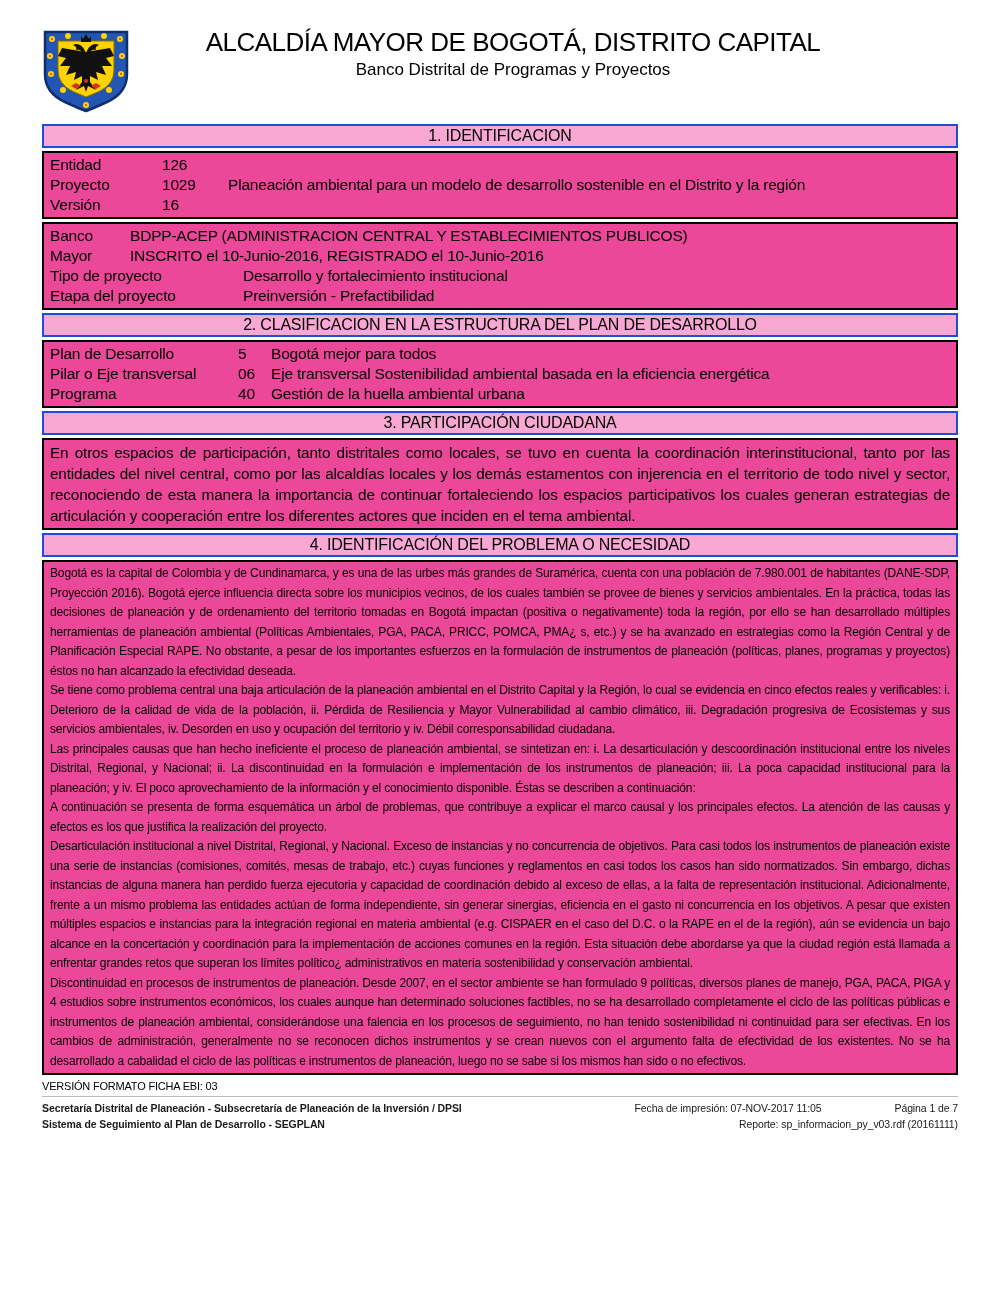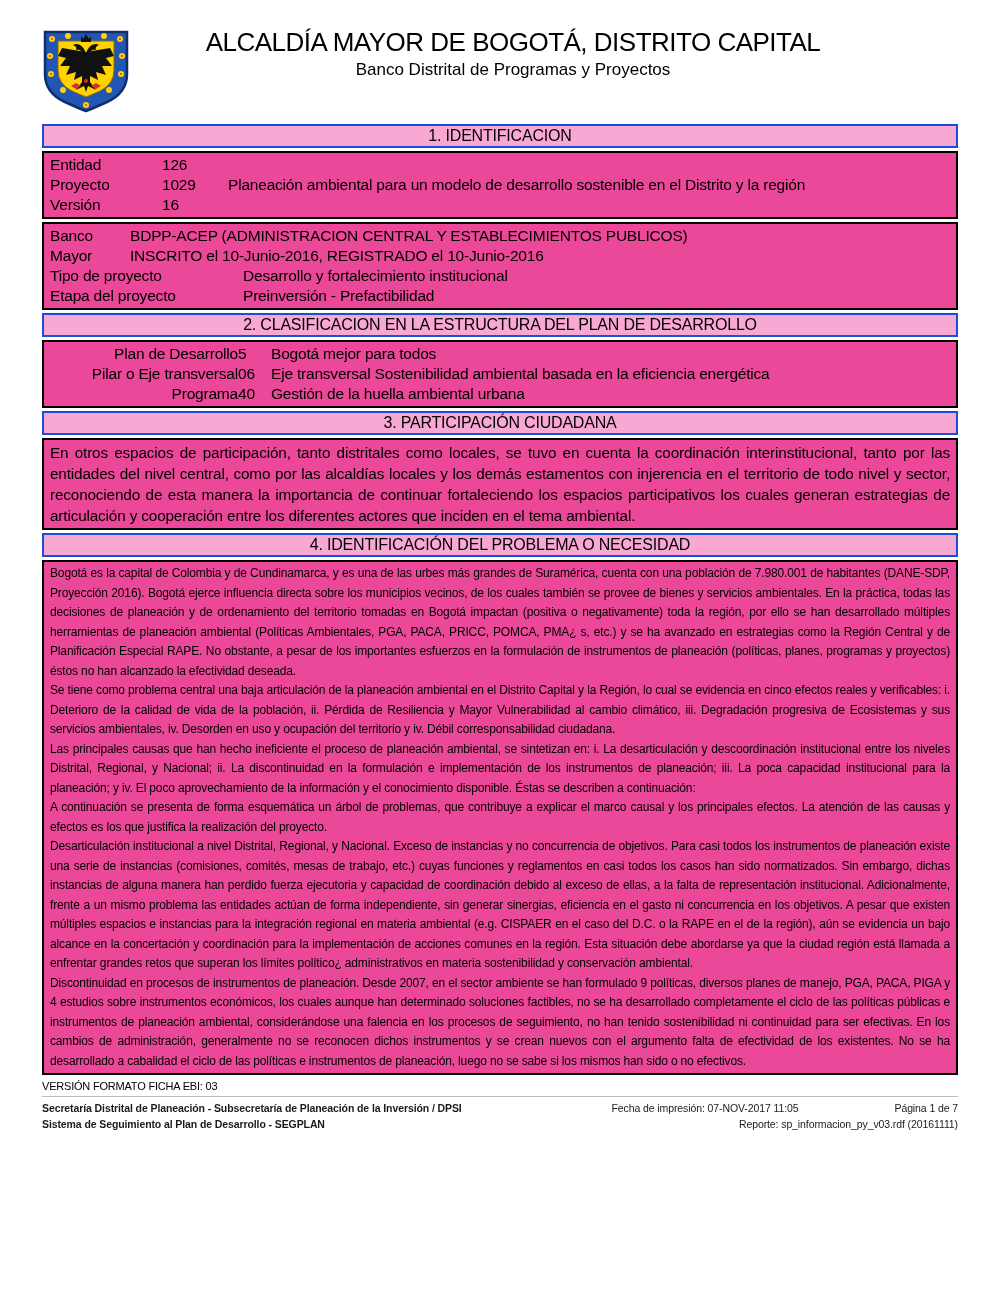--- a/index.html
+++ b/index.html
@@ -30,39 +30,39 @@
     padding:2px 6px;
   }
   .row{display:flex;font-size:15.5px;line-height:20px;letter-spacing:-0.2px;}
   .row .lbl{flex:0 0 auto;}
   .row .num{text-align:left;white-space:pre;}
   .row .val{flex:1;margin-left:8px;}
   .ra .lbl{width:112px;}
   .ra .num{width:58px;}
   .rb-short .lbl{width:72px;}
   .rb-long .lbl{width:185px;}
-  .rc .lbl{width:188px;text-align:right;}
+  .rc .lbl{width:188px;}
   .rc .num{width:26px;}
   .rc .val{margin-left:7px;}
 
   .textblock{
     font-size:12px;line-height:19.5px;text-align:justify;
     letter-spacing:-0.15px;
   }
   .s3 .textblock{font-size:15.3px;line-height:21px;}
   .textblock p{margin:0;}
 
   
   .footer{margin:5px 42px 0 42px;}
   .footer .version{font-size:11px;letter-spacing:-0.2px;margin:2px 0 4px 0;}
   .footer .rule{border-top:1px solid #bbb;margin:0 0 3px 0;}
   .credits{display:flex;font-size:10.5px;line-height:16px;color:#1a1a1a;letter-spacing:-0.1px;}
   .credits .left{flex:1;font-weight:bold;}
   .credits .right{flex:0 0 auto;text-align:right;}
-  .credits .r1{display:flex;gap:96px;justify-content:flex-end;}
+  .credits .r1{display:flex;gap:73px;justify-content:flex-end;}
 </style>
 </head>
 <body>
 
 <div class="page">
 
   <div class="doc-header">
     <div class="logo-wrap">
       <svg width="96" height="86" viewBox="0 0 96 86">
 

